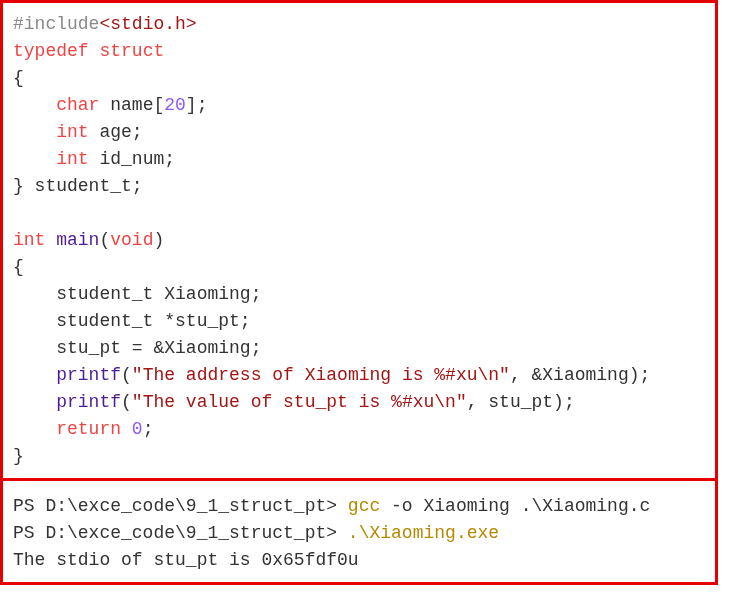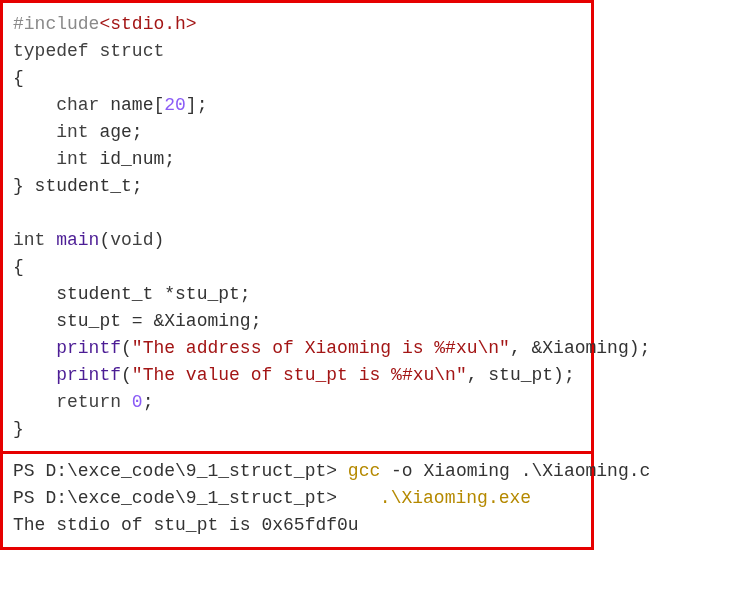--- a/index.html
+++ b/index.html
@@ -7,65 +7,66 @@
       padding: 0;
       box-sizing: border-box;
     }
     body {
       font-family: Consolas, 'Courier New', monospace;
       font-size: 18px;
       line-height: 1.5;
       background: #fff;
     }
     .container {
-      width: 594px;
+      width: 718px;
     }
     .code-panel {
       border: 3px solid #e60000;
       padding: 8px 10px;
       background: #fff;
     }
     .terminal-panel {
       border: 3px solid #e60000;
       border-top: none;
-      padding: 4px 10px 8px 10px;
+      padding: 12px 10px 8px 10px;
       background: #fff;
     }
     .code-line {
       white-space: pre;
       color: #333;
     }
     .term-line {
       white-space: pre;
       color: #333;
     }
     .preproc { color: #8a8a8a; }
     .include-path { color: #a31515; }
-    .keyword { color: #404040; }
+    .keyword { color: #ef4444; }
     .number { color: #8b5cf6; }
     .string { color: #a31515; }
     .func { color: #4c1d95; }
     .cmd-gcc { color: #b58900; }
-    .cmd-exe { color: #b58900; margin-left: 32px; }
+    .cmd-exe { color: #b58900; }
   </style>
 </head>
 <body>
 
 <div class="container">
   <div class="code-panel" id="code-panel">
       <div class="code-line"><span class="preproc">#include</span><span class="include-path">&lt;stdio.h&gt;</span></div>
       <div class="code-line"><span class="keyword">typedef</span><span> </span><span class="keyword">struct</span></div>
       <div class="code-line"><span>{</span></div>
       <div class="code-line"><span>    </span><span class="keyword">char</span><span> name[</span><span class="number">20</span><span>];</span></div>
       <div class="code-line"><span>    </span><span class="keyword">int</span><span> age;</span></div>
       <div class="code-line"><span>    </span><span class="keyword">int</span><span> id_num;</span></div>
       <div class="code-line"><span>} student_t;</span></div>
       <div class="code-line">&nbsp;</div>
       <div class="code-line"><span class="keyword">int</span><span> </span><span class="func">main</span><span>(</span><span class="keyword">void</span><span>)</span></div>
       <div class="code-line"><span>{</span></div>
+      <div class="code-line"><span>    student_t Xiaoming;</span></div>
       <div class="code-line"><span>    student_t *stu_pt;</span></div>
       <div class="code-line"><span>    stu_pt = &amp;Xiaoming;</span></div>
       <div class="code-line"><span>    </span><span class="func">printf</span><span>(</span><span class="string">"The address of Xiaoming is %#xu\n"</span><span>, &amp;Xiaoming);</span></div>
       <div class="code-line"><span>    </span><span class="func">printf</span><span>(</span><span class="string">"The value of stu_pt is %#xu\n"</span><span>, stu_pt);</span></div>
       <div class="code-line"><span>    </span><span class="keyword">return</span><span> </span><span class="number">0</span><span>;</span></div>
       <div class="code-line"><span>}</span></div>
     </div>
   <div class="terminal-panel" id="terminal-panel">
       <div class="term-line"><span>PS D:\exce_code\9_1_struct_pt&gt; </span><span class="cmd-gcc">gcc</span><span> -o Xiaoming .\Xiaoming.c</span></div>
       <div class="term-line"><span>PS D:\exce_code\9_1_struct_pt&gt; </span><span class="cmd-exe">.\Xiaoming.exe</span></div>

